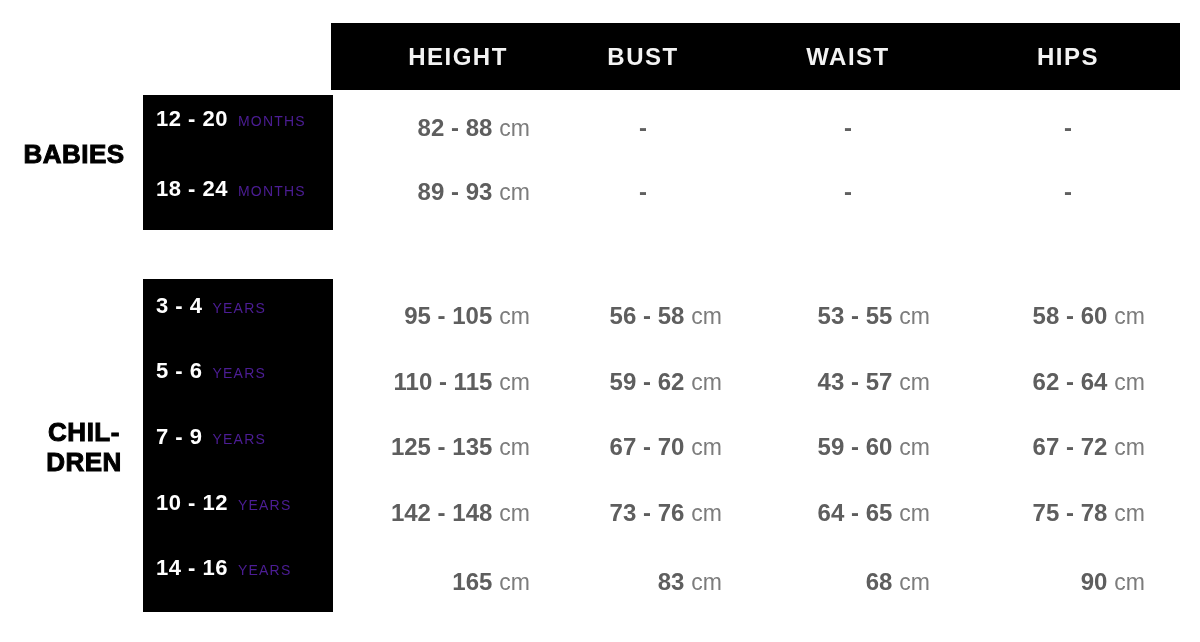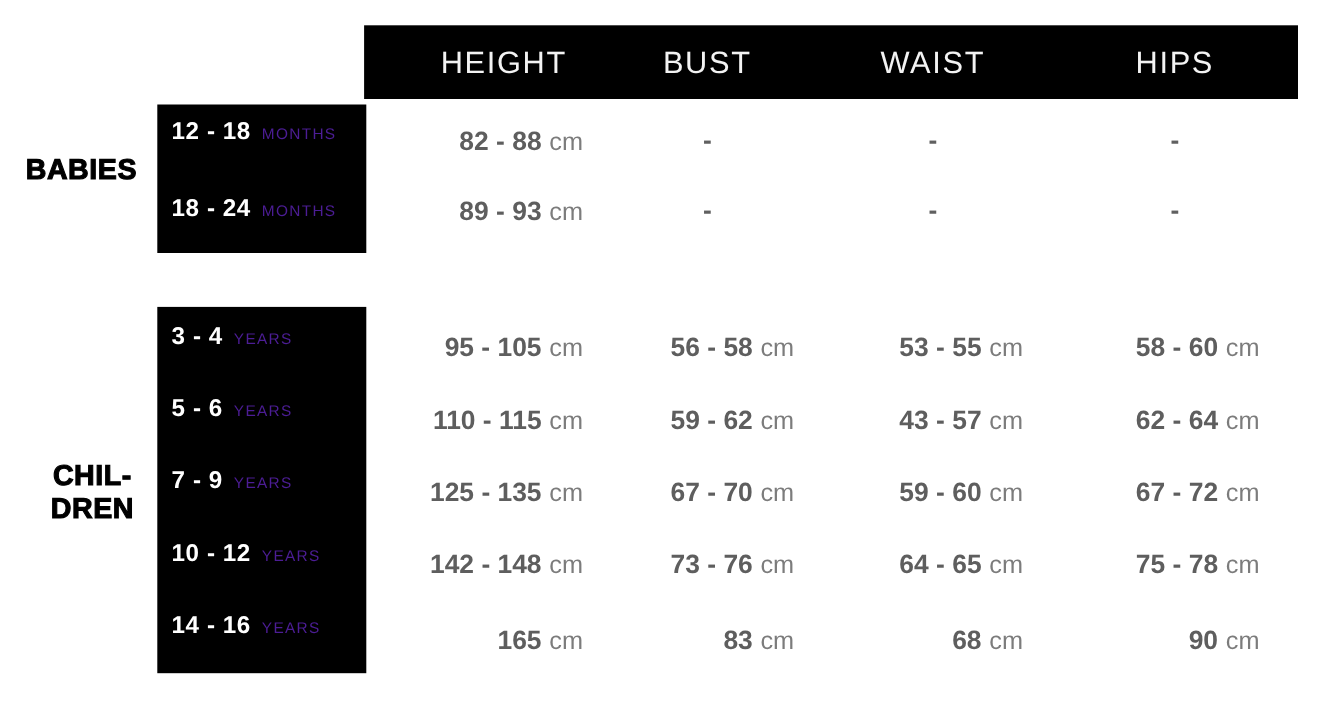--- a/index.html
+++ b/index.html
@@ -5,21 +5,21 @@
   html,body { margin:0; padding:0; background:#ffffff; }
   #stage {
     position:relative; width:1200px; height:642px; overflow:hidden;
     background:#ffffff;
     font-family:"Liberation Sans", sans-serif;
   }
   .box { position:absolute; background:#000000; }
   #header-bar { left:331px; top:23px; width:849px; height:67px; background:#000000; position:absolute; }
   .header-label {
     position:absolute; top:50%; transform:translate(-50%,-50%);
-    color:#f3f3f3; font-size:28px; font-weight:400; letter-spacing:1.5px; white-space:nowrap;
+    color:#f3f3f3; font-size:24px; font-weight:700; letter-spacing:1.5px; white-space:nowrap;
   }
   .hl-height { left:127px; } .hl-bust { left:312px; } .hl-waist { left:517px; } .hl-hips { left:737px; }
 
   #babies-box   { left:143px; top:95px;  width:190px; height:135px; }
   #children-box { left:143px; top:279px; width:190px; height:333px; }
 
   .section-label {
     position:absolute; transform:translateX(-50%);
     color:#000; font-size:26px; line-height:30px; font-weight:700; 
     letter-spacing:0.5px; text-align:center; white-space:pre-line;
@@ -58,21 +58,21 @@
   </div>
 
   <div id="babies-box" class="box"></div>
   <div id="children-box" class="box"></div>
 
   <div id="label-babies" class="section-label">BABIES</div>
   <div id="label-children" class="section-label">CHIL-
 DREN</div>
 
   <div class="agelabel" style="top:107px">
-    <span class="range">12 - 18</span><span class="ageunit">MONTHS</span>
+    <span class="range">12 - 20</span><span class="ageunit">MONTHS</span>
   </div>
   <div class="val col-height" style="top:114px">
     <span class="num">82 - 88</span><span class="unit">cm</span>
   </div>
   <div class="dash dash-bust" style="top:114px">-</div>
   <div class="dash dash-waist" style="top:114px">-</div>
   <div class="dash dash-hips" style="top:114px">-</div>
 
   <div class="agelabel" style="top:177px">
     <span class="range">18 - 24</span><span class="ageunit">MONTHS</span>

